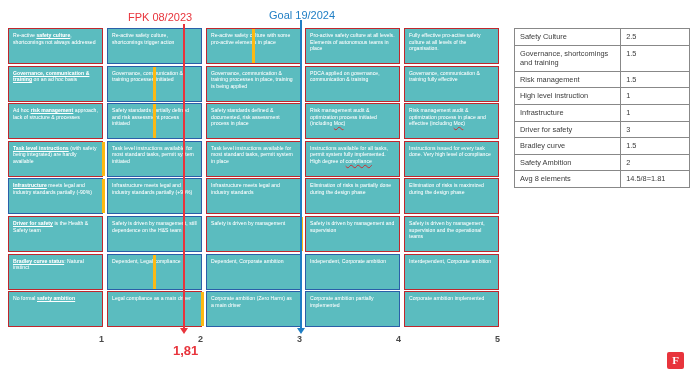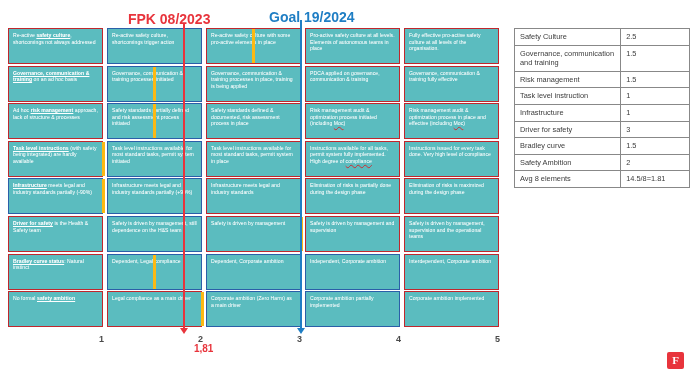--- a/index.html
+++ b/index.html
@@ -59,33 +59,32 @@
   
   .vline{
     position:absolute;
     width:2px;
     z-index:6;
   }
   #fpk-line{ background:#e8343c; }
   #goal-line{ background:#1f7ec4; }
   .vlabel{
     position:absolute;
-    font-size:14px;
-    font-weight:bold;
+    font-size:11px;
+    font-weight:normal;
     white-space:nowrap;
   }
   #fpk-label{ color:#e8343c; }
   #goal-label{ color:#1f7ec4; }
   #fpk-value{
     position:absolute;
     color:#e8343c;
-    font-size:10px;
+    font-size:13px;
     font-weight:bold;
     white-space:nowrap;
-    margin-left:21px;
   }
   .arrow{
     position:absolute;
     width:0;height:0;
     border-left:4px solid transparent;
     border-right:4px solid transparent;
     z-index:7;
   }
   #fpk-arrow{ border-top:6px solid #e8343c; }
   #goal-arrow{ border-top:6px solid #1f7ec4; }
@@ -299,29 +298,29 @@
     <div class="axis-num" style="left: 495px; top: 334.2px;">5</div>
   </div>
 
 <table id="score-table">
   <tbody id="score-body">
       <tr>
         <td class="label">Safety Culture</td>
         <td class="value">2.5</td>
       </tr>
       <tr>
-        <td class="label">Governance, communication and training</td>
+        <td class="label">Governance, shortcomings and training</td>
         <td class="value">1.5</td>
       </tr>
       <tr>
         <td class="label">Risk management</td>
         <td class="value">1.5</td>
       </tr>
       <tr>
-        <td class="label">Task level instruction</td>
+        <td class="label">High level instruction</td>
         <td class="value">1</td>
       </tr>
       <tr>
         <td class="label">Infrastructure</td>
         <td class="value">1</td>
       </tr>
       <tr>
         <td class="label">Driver for safety</td>
         <td class="value">3</td>
       </tr>

